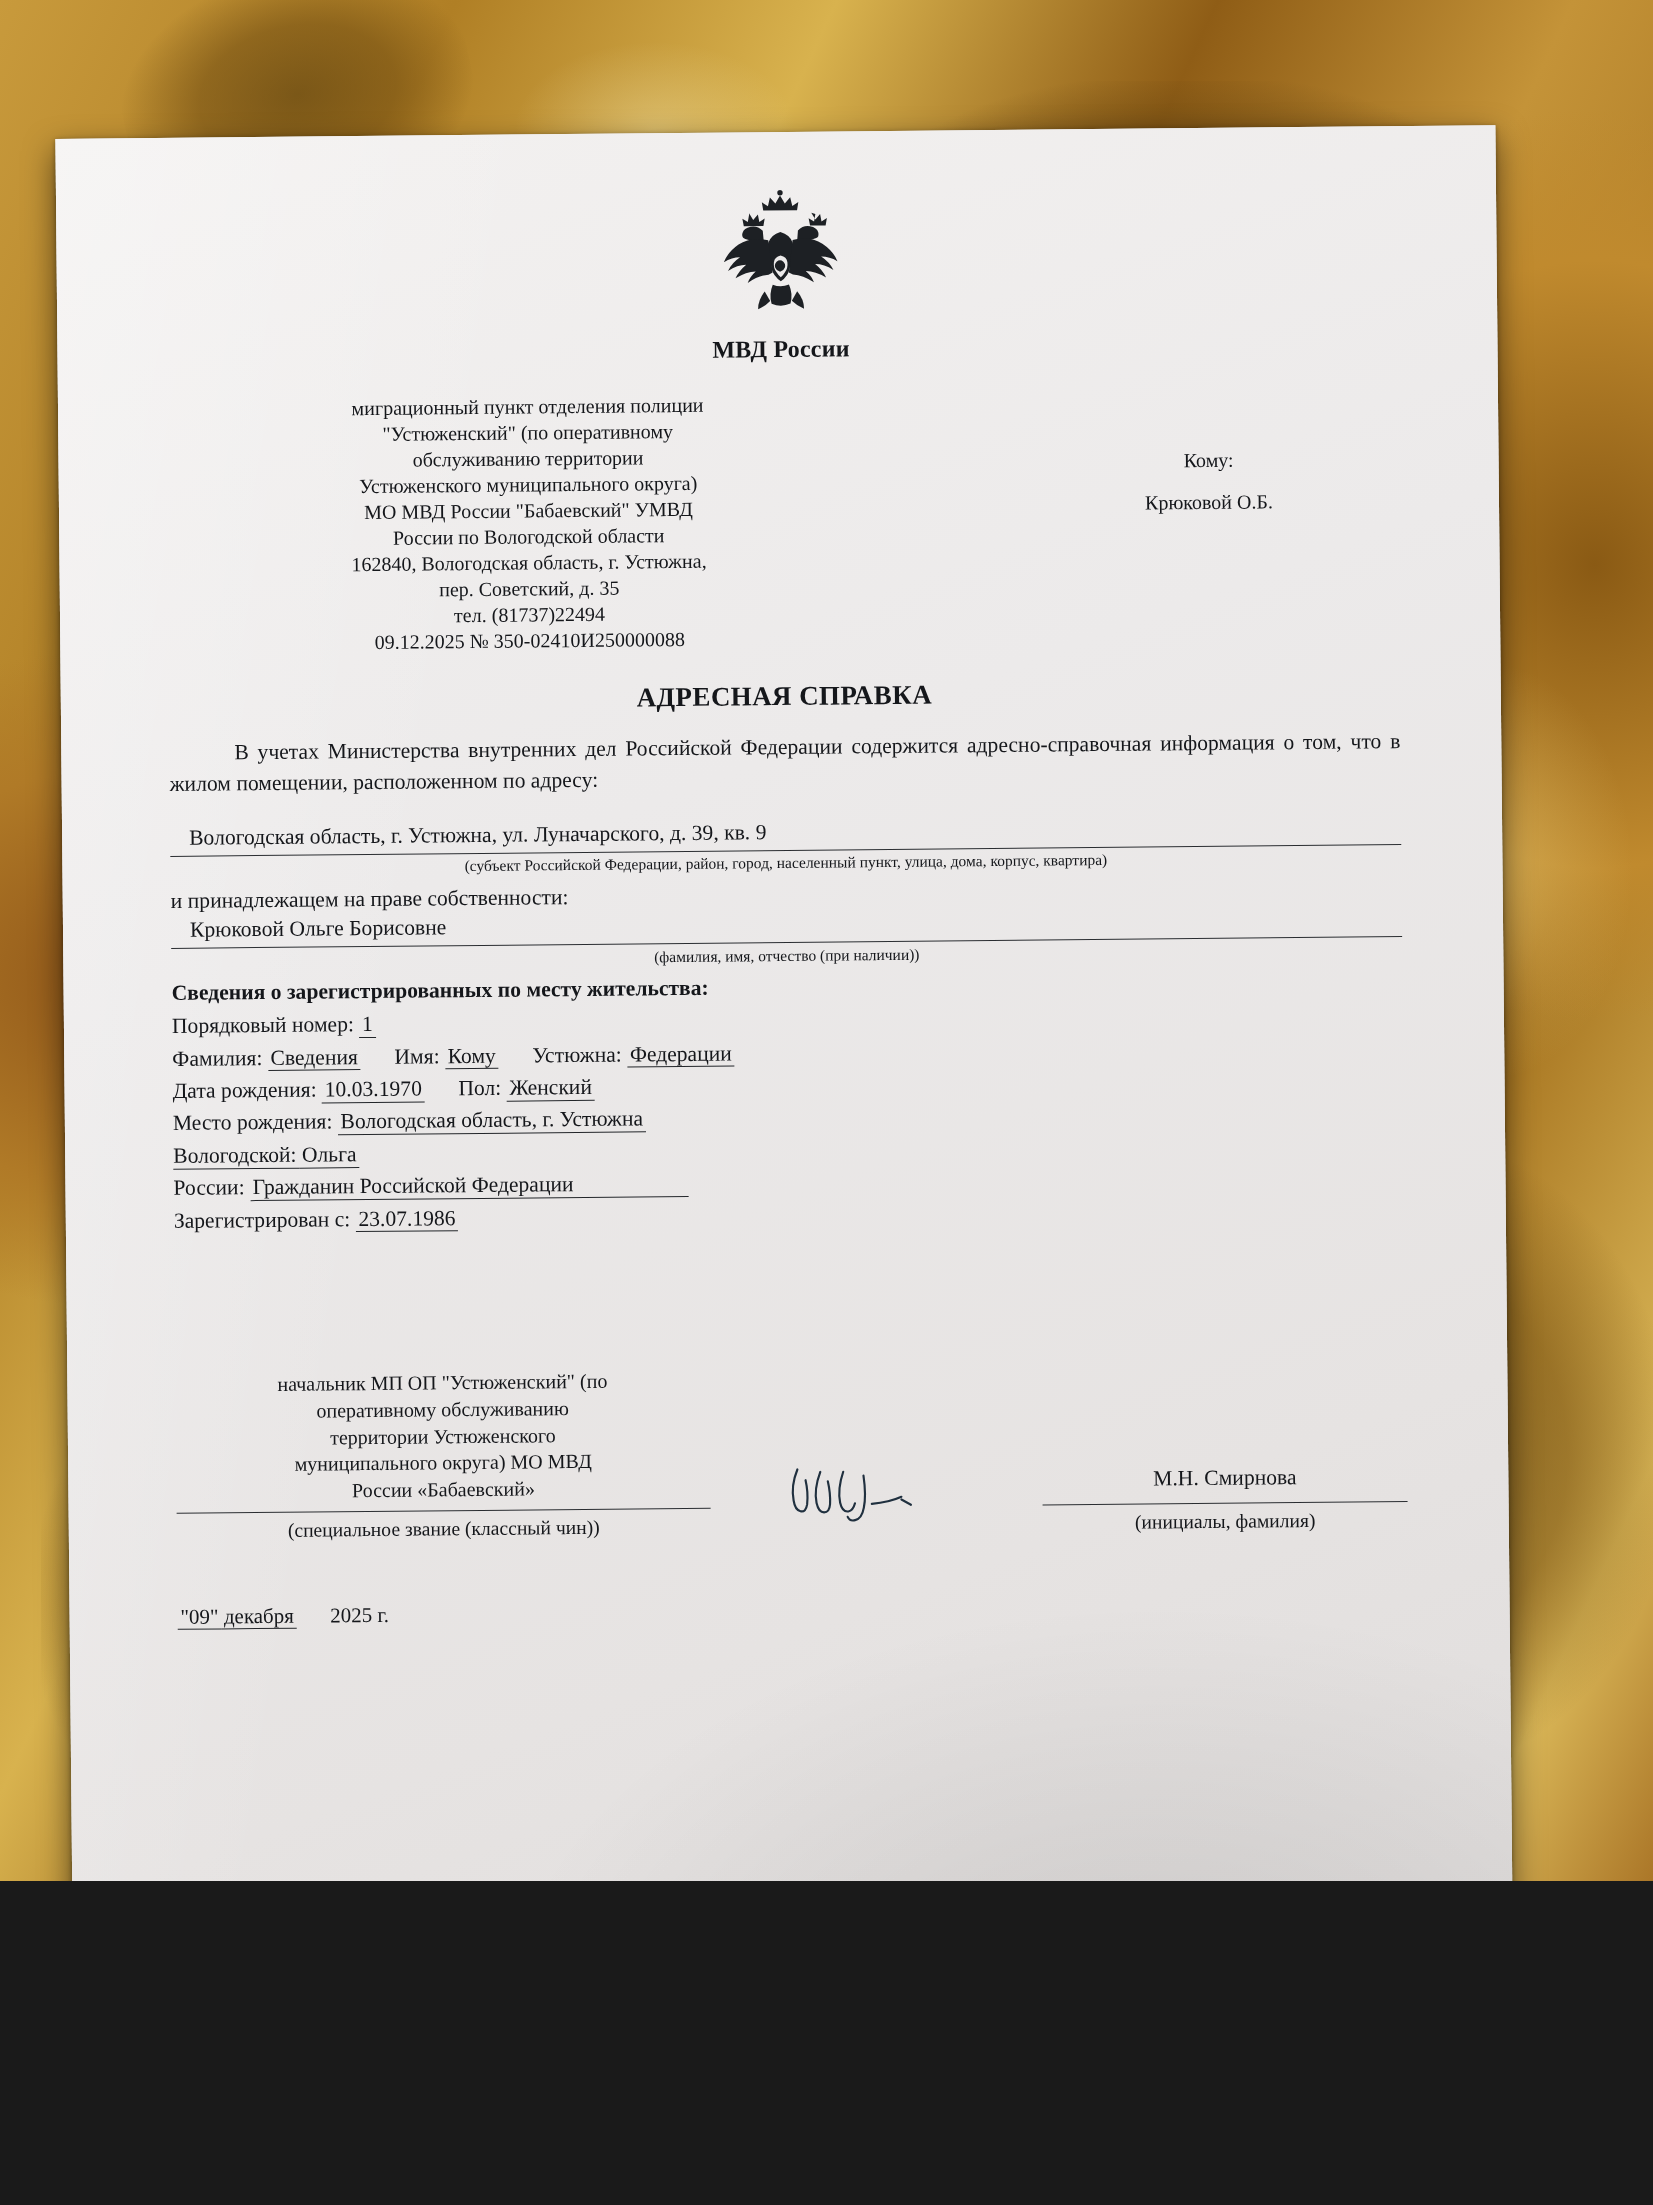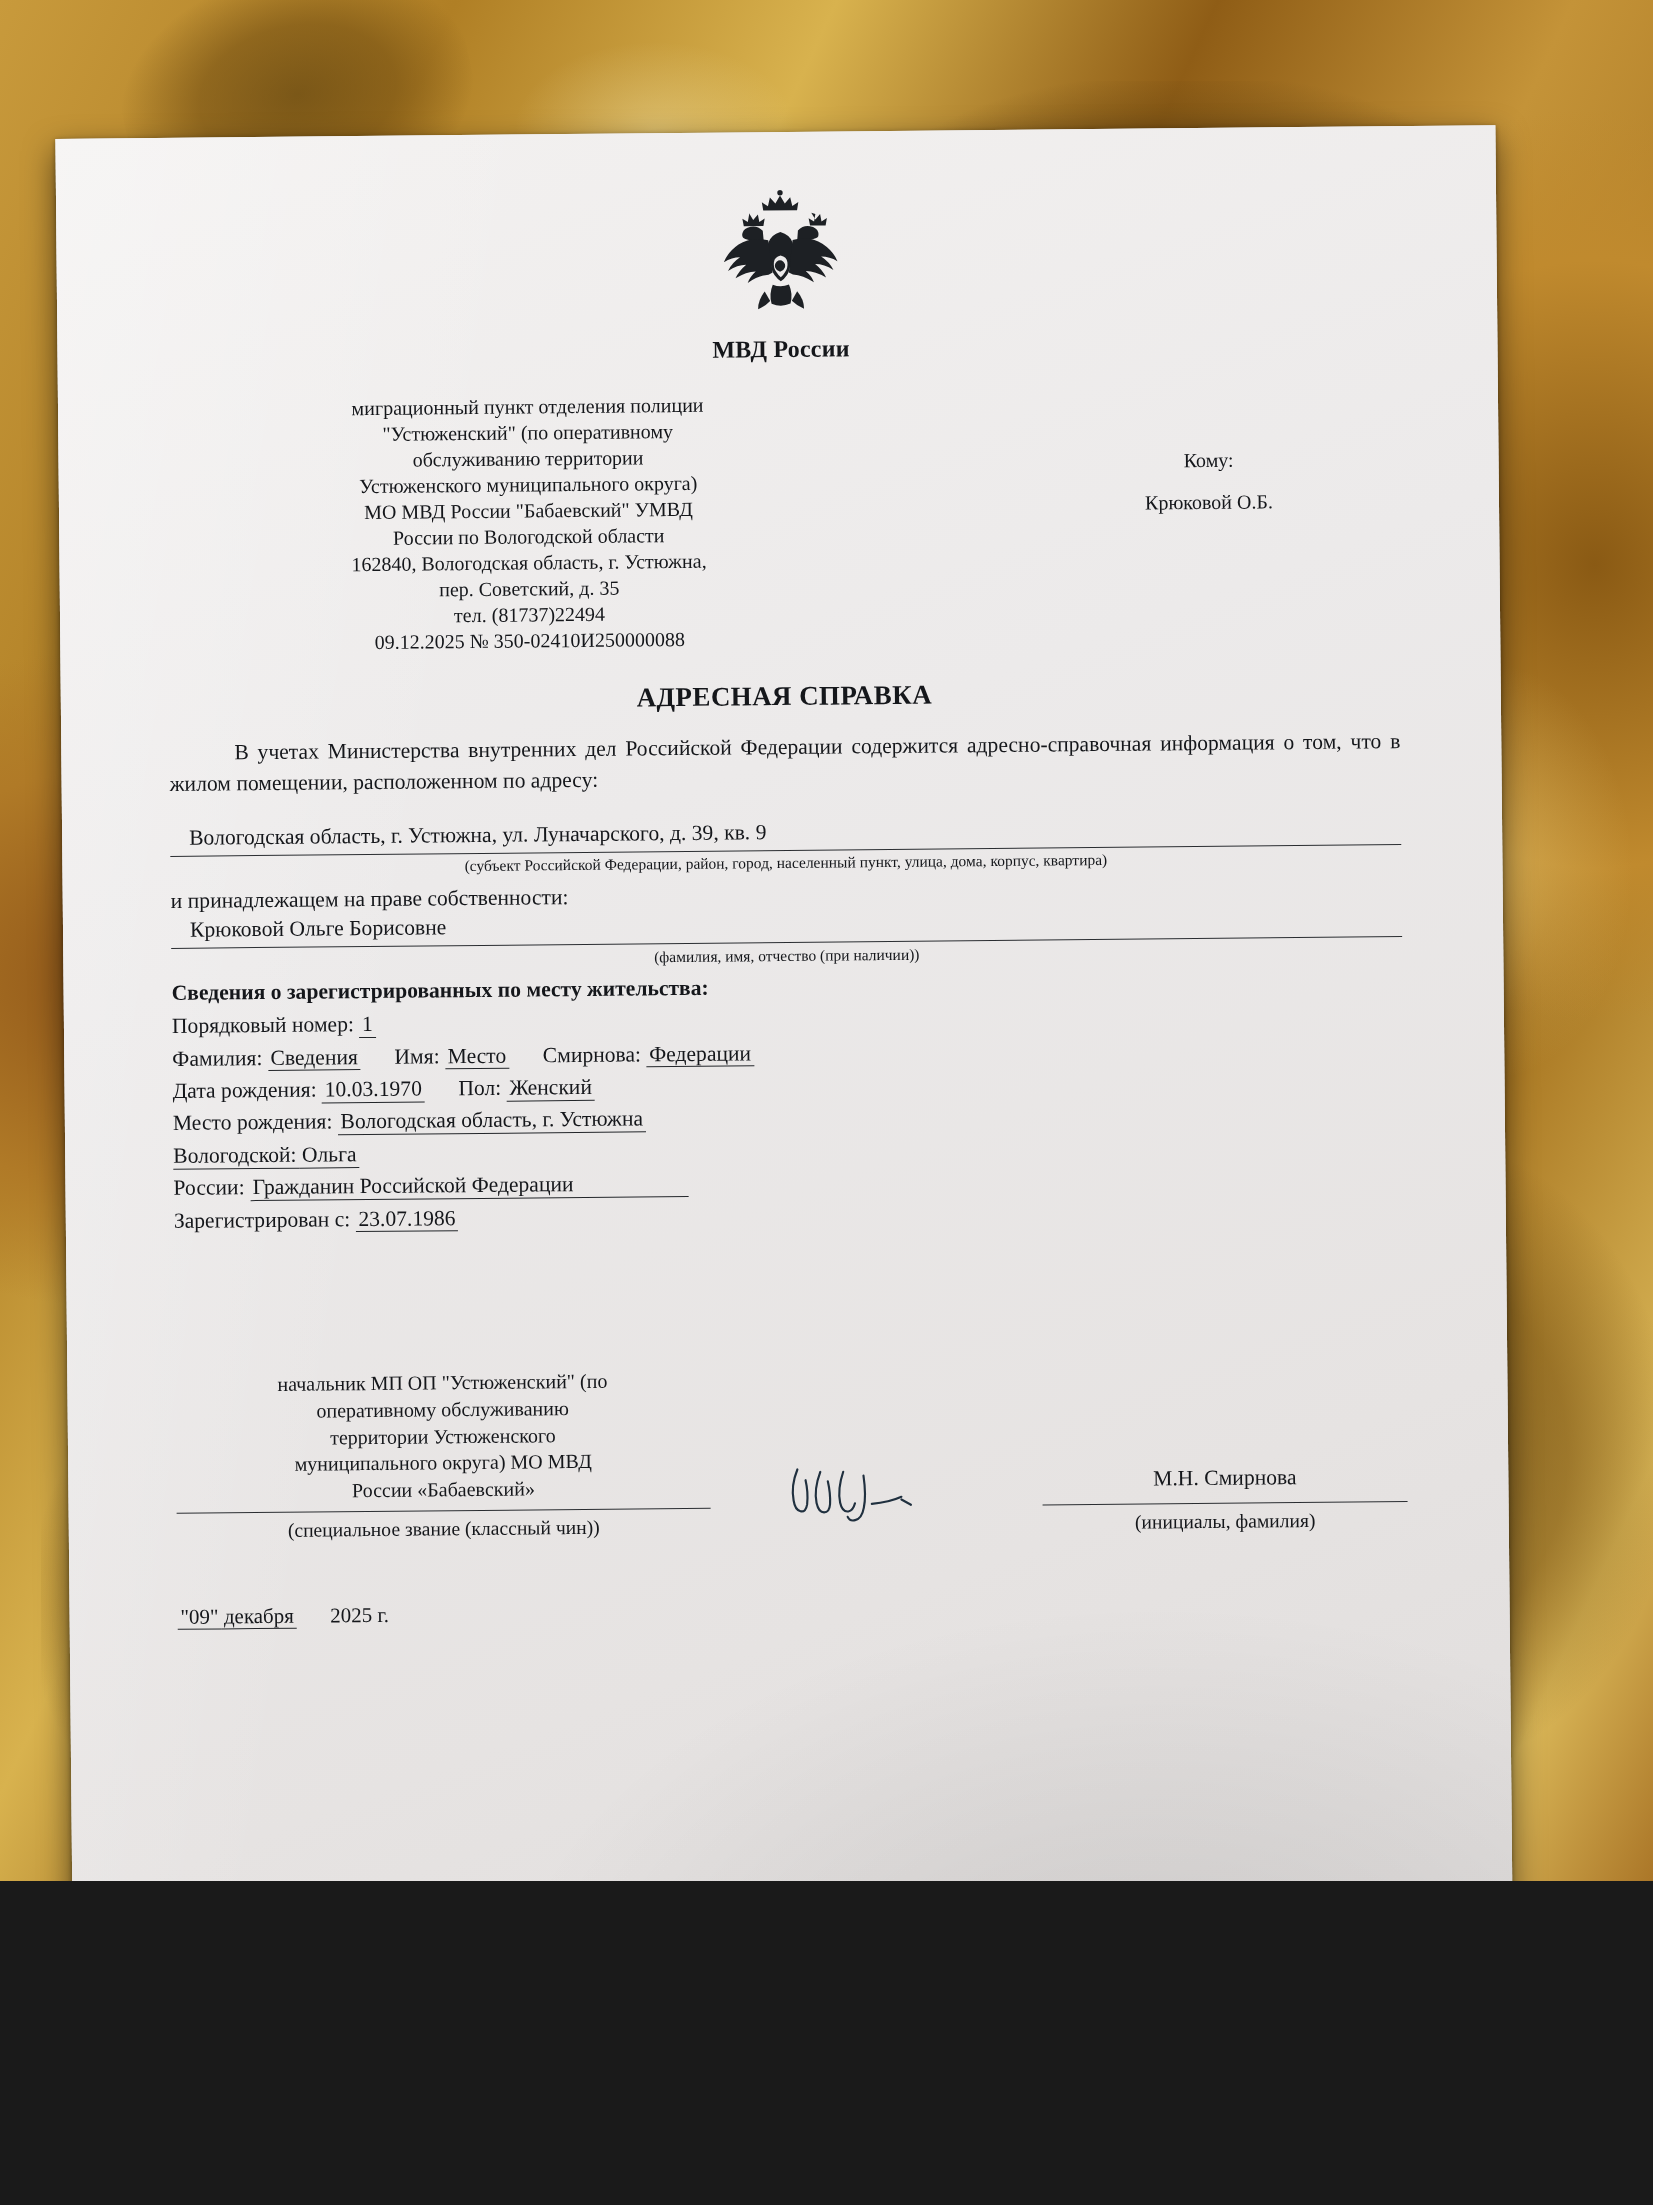--- a/index.html
+++ b/index.html
@@ -300,23 +300,23 @@
       <div class="field-row">
         <span>Порядковый номер:</span>
         <span class="u">1</span>
       </div>
 
       <div class="field-row">
         <span>Фамилия:</span>
         <span class="u">Сведения</span>
         <span class="gap"></span>
         <span>Имя:</span>
-        <span class="u">Место</span>
+        <span class="u">Кому</span>
         <span class="gap"></span>
-        <span>Смирнова:</span>
+        <span>Устюжна:</span>
         <span class="u">Федерации</span>
       </div>
 
       <div class="field-row">
         <span>Дата рождения:</span>
         <span class="u">10.03.1970</span>
         <span class="gap"></span>
         <span>Пол:</span>
         <span class="u">Женский</span>
       </div>

